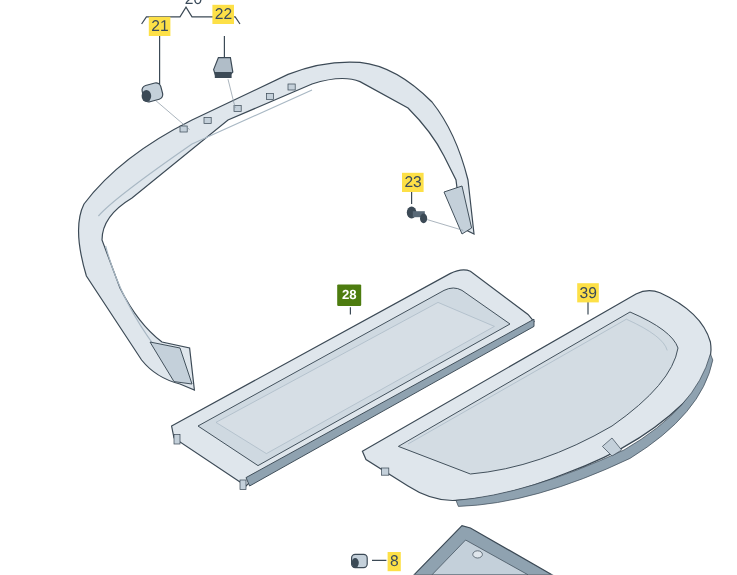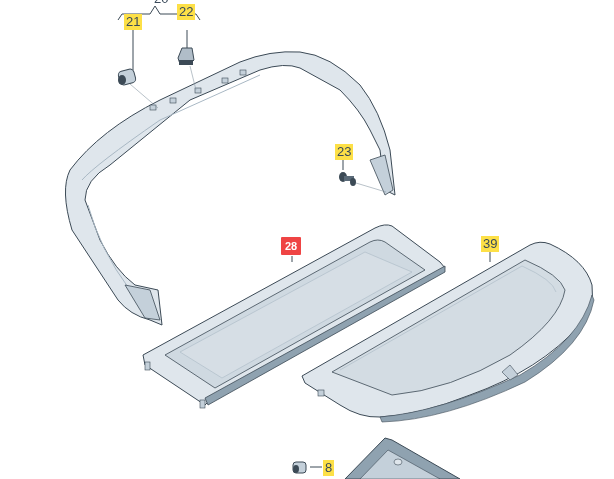--- a/index.html
+++ b/index.html
@@ -2,21 +2,21 @@
 <html><head>
 <meta charset="utf-8">
 <style>
   html, body { margin: 0; padding: 0; background: #ffffff; }
   body { width: 614px; height: 479px; position: relative; overflow: hidden;
          font-family: "Liberation Sans", sans-serif; }
   .canvas { position: absolute; left: 0; top: 0; width: 614px; height: 479px; }
   .label { position: absolute; font-family: "Liberation Sans", sans-serif;
            font-size: 13px; line-height: 16px; color: #3a4a5a;
            background: #fde047; padding: 0 2px; cursor: pointer; }
-  .label.active { background: #ef4444; color: #ffffff; font-weight: bold;
+  .label.active { background: #4d7c0f; color: #ffffff; font-weight: bold;
                   font-size: 11px; padding: 1px 4px; border-radius: 1px; }
   .label.cut { top: -9px; background: transparent; }
 </style>
 </head>
 <body>
 
 <svg class="canvas" viewBox="0 0 614 479" xmlns="http://www.w3.org/2000/svg">
 
   <g stroke="#3c4a56" stroke-width="1" fill="none">
     <path d="M118,20 L122,14 L150,14 L155,6 L160,14 L196,14 L200,20"></path>

